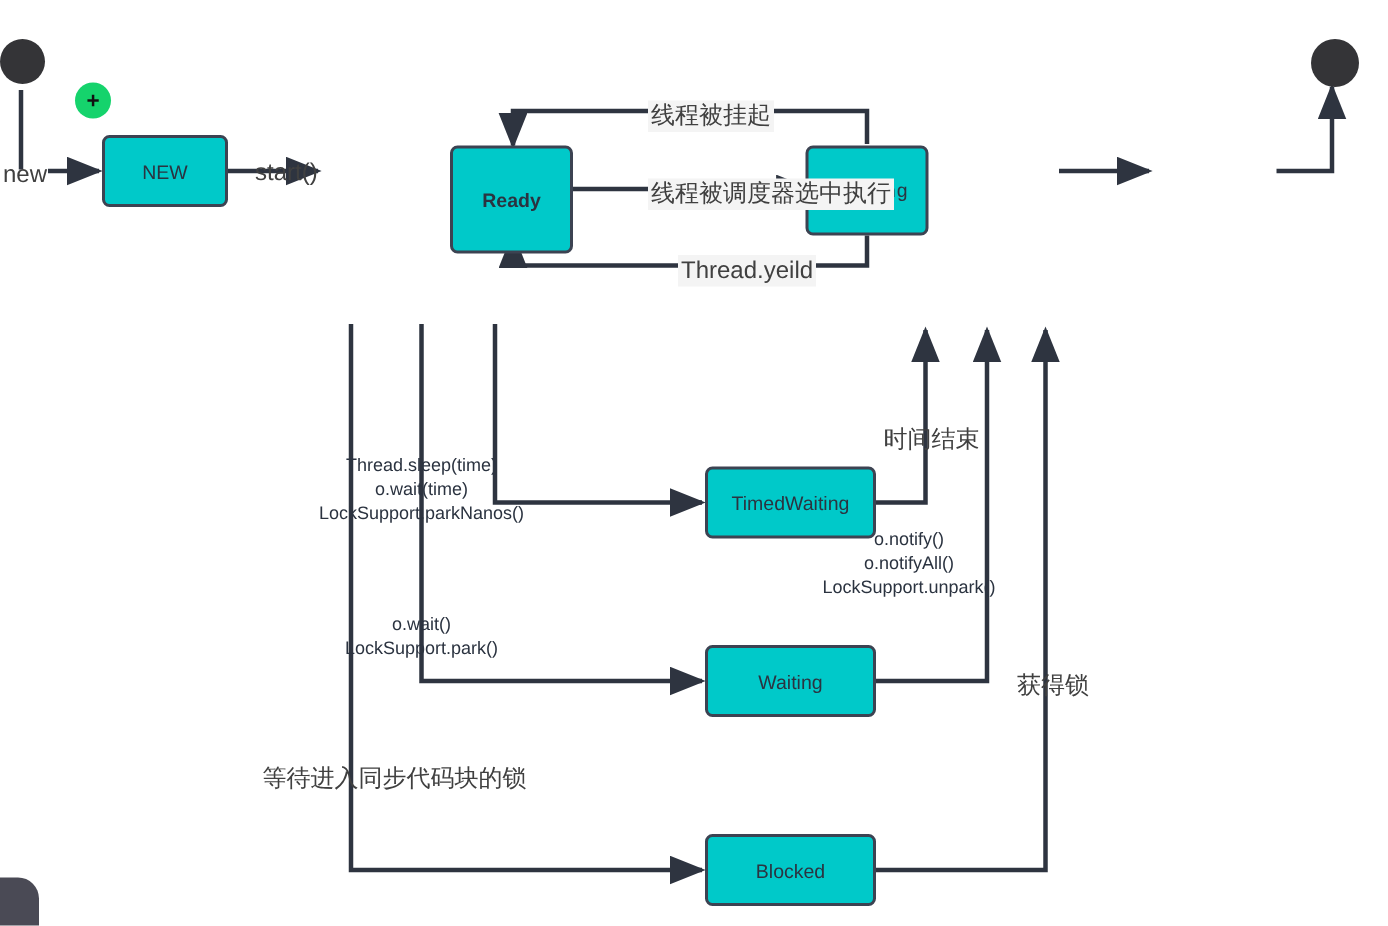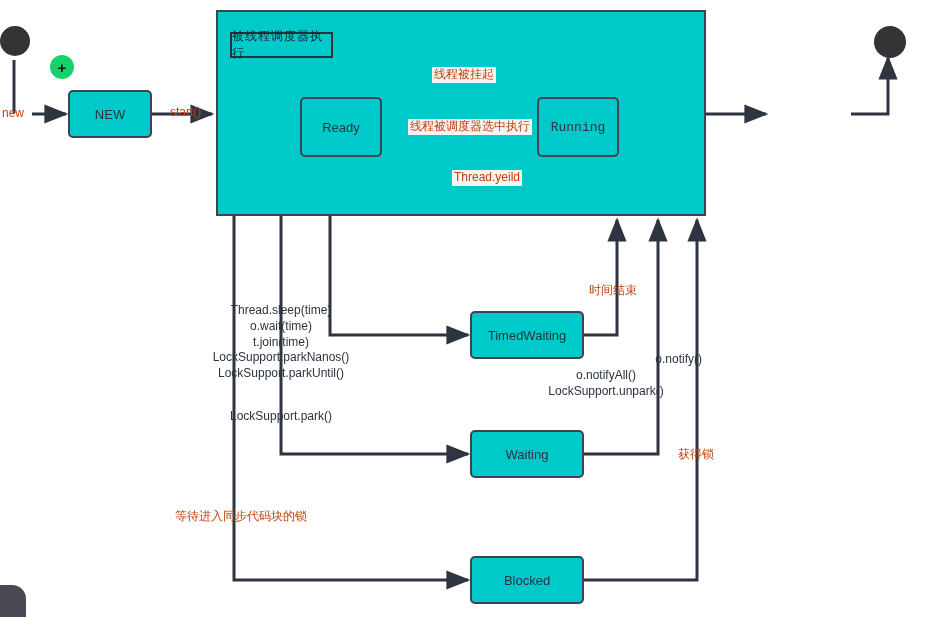--- a/index.html
+++ b/index.html
@@ -31,22 +31,22 @@
     border:2px solid #2b3340;
     color:#1d2430;
     font-size:12px;
     display:flex;align-items:center;justify-content:center;
     background:transparent;
     box-sizing:border-box;
     letter-spacing:1px;
   }
   .edge-label{
     position:absolute;
-    font-size:12px;
-    color:#c2410c;
+    font-size:16px;
+    color:#404040;
     white-space:nowrap;
     line-height:1.32;
   }
   .edge-label.boxed{
     background:#f4f4f4;
     padding:0 2px;
   }
   .multi-label{
     position:absolute;
     font-size:12px;
@@ -112,29 +112,26 @@
     </g>
   </svg>
 
   <div class="dot" style="left:0px;top:26px;width:30px;height:30px;"></div>
   <div class="dot" style="left:874px;top:26px;width:32px;height:32px;"></div>
 
   <div class="plus-badge" style="left:50px;top:55px;">+</div>
 
   <div class="corner-blob" style="left:-22px;top:585px;width:48px;height:48px;"></div>
 
-  <div class="scheduler-region" style="left:216px;top:10px;width:490px;height:206px;">
-    <div class="region-tag" style="left:12px;top:20px;width:103px;height:26px;">被线程调度器执行</div>
-  </div>
 
   <div class="node" style="left:68px;top:90px;width:84px;height:48px;">
     <span>NEW</span>
   </div>
 
-  <div class="node" style="left:300px;top:97px;width:82px;height:60px;">
+  <div class="node" style="left:300px;top:97px;width:82px;height:72px;font-weight:bold;">
     <span>Ready</span>
   </div>
 
   <div class="node" style="left:537px;top:97px;width:82px;height:60px;font-family:Liberation Mono, monospace;">
     <span>Running</span>
   </div>
 
 
   <div class="node" style="left:470px;top:311px;width:114px;height:48px;">
     <span>TimedWaiting</span>
@@ -147,47 +144,46 @@
   <div class="node" style="left:470px;top:556px;width:114px;height:48px;">
     <span>Blocked</span>
   </div>
 
   <div class="edge-label" style="left:2px;top:106px;">new</div>
 
   <div class="edge-label" style="left:170px;top:105px;">start()</div>
 
   <div class="edge-label boxed" style="left:432px;top:67px;">线程被挂起</div>
 
-  <div class="edge-label boxed" style="left:408px;top:119px;">线程被调度器选中执行</div>
+  <div class="edge-label boxed" style="left:432px;top:119px;">线程被调度器选中执行</div>
 
   <div class="edge-label boxed" style="left:452px;top:170px;">Thread.yeild</div>
 
   <div class="multi-label" style="left:281px;top:303px;width:0;">
     <div style="position:absolute;left:-105px;top:0;width:210px;">
       <div>Thread.sleep(time)</div>
       <div>o.wait(time)</div>
-      <div>t.join(time)</div>
       <div>LockSupport.parkNanos()</div>
-      <div>LockSupport.parkUntil()</div>
     </div>
   </div>
 
   <div class="multi-label" style="left:281px;top:409px;width:0;">
     <div style="position:absolute;left:-95px;top:0;width:190px;">
+      <div>o.wait()</div>
       <div>LockSupport.park()</div>
     </div>
   </div>
 
   <div class="edge-label" style="left:175px;top:509px;text-align:center;">等待进入同步代码块的锁</div>
 
   <div class="edge-label" style="left:589px;top:283px;">时间结束</div>
 
   <div class="multi-label" style="left:658px;top:352px;width:0;">
     <div style="position:absolute;left:-52px;top:0;width:0;white-space:nowrap;text-align:right;">
-      <div style="position:relative;left:-96px;width:192px;">o.notify()</div>
+      <div style="position:relative;left:-96px;width:192px;text-align:center;">o.notify()</div>
       <div style="position:relative;left:-96px;width:192px;text-align:center;">o.notifyAll()</div>
       <div style="position:relative;left:-96px;width:192px;text-align:center;">LockSupport.unpark()</div>
     </div>
   </div>
 
   <div class="edge-label" style="left:678px;top:447px;">获得锁</div>
 
 </div>
 
 </body></html>

